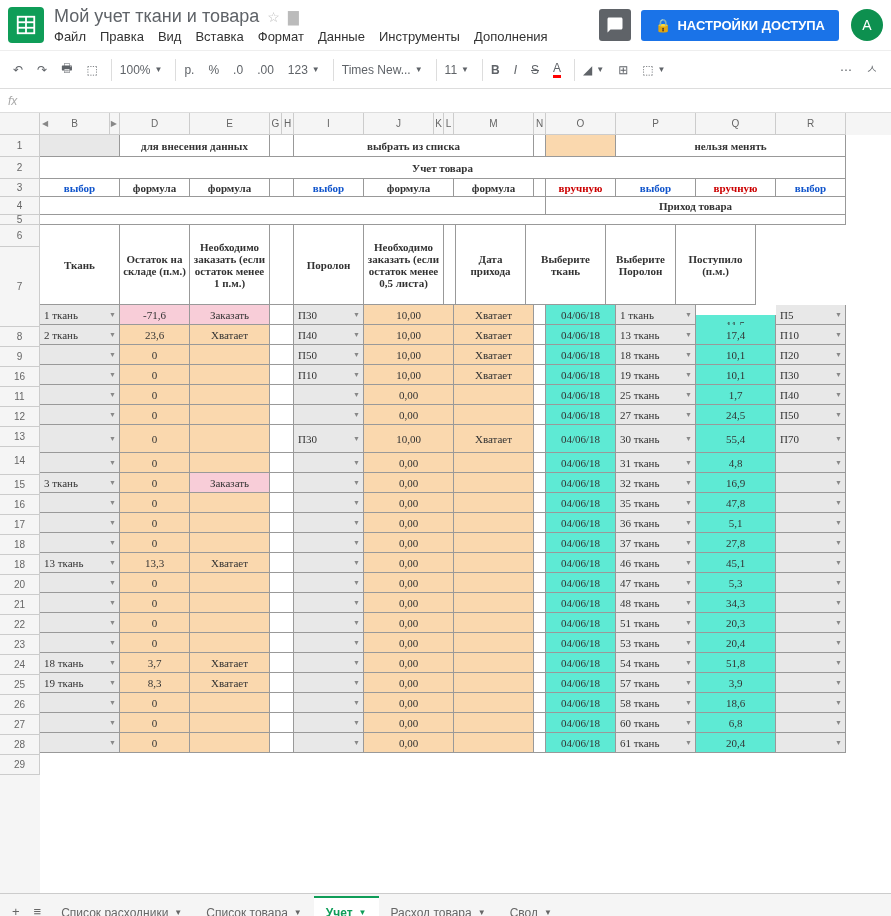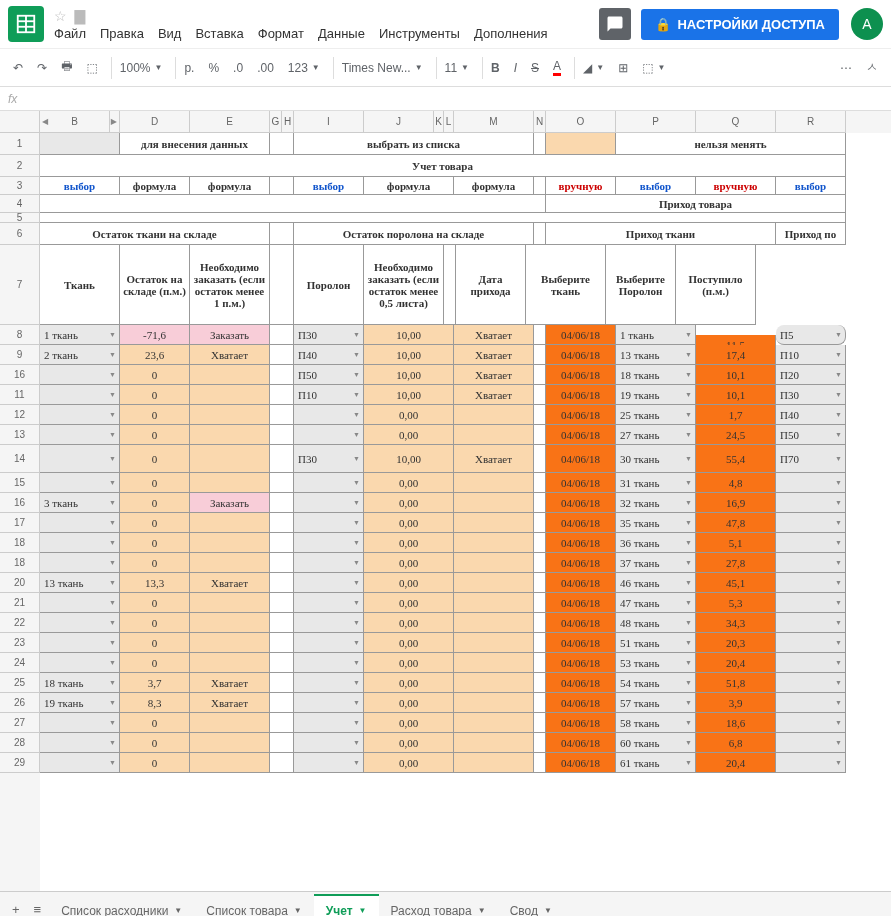--- a/index.html
+++ b/index.html
@@ -27,21 +27,21 @@
 .grid-col{flex:1;overflow:hidden}
 .colhdrs{display:flex;background:#f5f5f5;height:22px}
 .colhdr{border-right:1px solid #ccc;border-bottom:1px solid #ccc;font-size:10px;color:#666;display:flex;align-items:center;justify-content:center;position:relative}
 .colhdr .arr{position:absolute;font-size:8px;color:#888}
 .row{display:flex}
 .cell{border-right:1px solid #999;border-bottom:1px solid #999;font-size:11px;font-family:"Times New Roman",serif;display:flex;align-items:center;justify-content:center;position:relative;overflow:hidden;white-space:nowrap}
 .cell.b{font-weight:bold}
 .cell.dd::after{content:"▼";position:absolute;right:3px;font-size:7px;color:#888}
 .cell.tl{justify-content:flex-start;padding-left:4px}
 .bg-o{background:#fad8ae}
-.bg-bl{background:#f97316}
+.bg-bl{background:#5eead4}
 .bg-pk{background:#f8cdd8}
 .bg-gr{background:#e8e8e8}
 .red{color:#c00}
 .blue{color:#1155cc}
 .tabs{display:flex;align-items:center;border-top:1px solid #ccc;background:#f5f5f5;height:36px;padding:0 6px;gap:2px}
 .tabbtn{padding:6px;color:#666;cursor:pointer}
 .tab{padding:8px 12px;font-size:12px;color:#666;cursor:pointer;border-top:2px solid transparent;display:flex;align-items:center;gap:4px}
 .tab.active{background:#fff;color:#0f9d58;border-top:2px solid #0f9d58;font-weight:bold}
 .tab .chev{font-size:8px}
 </style>
@@ -52,20 +52,21 @@
  <div class="logo">
       <svg viewBox="0 0 24 24">
         <rect x="3" y="3" width="18" height="18" fill="none" stroke="#fff" stroke-width="2"></rect>
         <line x1="3" y1="9" x2="21" y2="9" stroke="#fff" stroke-width="2"></line>
         <line x1="3" y1="15" x2="21" y2="15" stroke="#fff" stroke-width="2"></line>
         <line x1="12" y1="3" x2="12" y2="21" stroke="#fff" stroke-width="2"></line>
       </svg>
     </div>
  <div class="title-area">
   <div class="doc-title">
+        <span>Мой учет ткани и товара</span>
         <span class="star">☆</span>
         <span class="folder">▇</span>
       </div>
   <div class="menus" id="menus">
         <span>Файл</span>
         <span>Правка</span>
         <span>Вид</span>
         <span>Вставка</span>
         <span>Формат</span>
         <span>Данные</span>
@@ -215,28 +216,20 @@
           <div class="cell b red" style="width: 80px; height: 18px;">вручную</div>
           <div class="cell b blue" style="width: 70px; height: 18px;">выбор</div>
         </div>
         <div class="row" style="height: 18px;">
           <div class="cell " style="width: 506px; height: 18px;"></div>
           <div class="cell b" style="width: 300px; height: 18px;">Приход товара</div>
         </div>
         <div class="row" style="height: 10px;">
           <div class="cell " style="width: 806px; height: 10px;"></div>
         </div>
-        <div class="row" style="height: 22px;">
-          <div class="cell b" style="width: 230px; height: 22px;">Остаток ткани на складе</div>
-          <div class="cell " style="width: 24px; height: 22px;"></div>
-          <div class="cell b" style="width: 240px; height: 22px;">Остаток поролона на складе</div>
-          <div class="cell " style="width: 12px; height: 22px;"></div>
-          <div class="cell b" style="width: 230px; height: 22px;">Приход ткани</div>
-          <div class="cell b" style="width: 70px; height: 22px;">Приход по</div>
-        </div>
         <div class="row" style="height: 80px;">
           <div class="cell b" style="width: 80px; height: 80px; white-space: normal; text-align: center; padding: 2px;">Ткань</div>
           <div class="cell b" style="width: 70px; height: 80px; white-space: normal; text-align: center; padding: 2px;">Остаток на складе (п.м.)</div>
           <div class="cell b" style="width: 80px; height: 80px; white-space: normal; text-align: center; padding: 2px;">Необходимо заказать (если остаток менее 1 п.м.)</div>
           <div class="cell b" style="width: 24px; height: 80px; white-space: normal; text-align: center; padding: 2px;"></div>
           <div class="cell b" style="width: 70px; height: 80px; white-space: normal; text-align: center; padding: 2px;">Поролон</div>
           <div class="cell b" style="width: 80px; height: 80px; white-space: normal; text-align: center; padding: 2px;">Необходимо заказать (если остаток менее 0,5 листа)</div>
           <div class="cell b" style="width: 12px; height: 80px; white-space: normal; text-align: center; padding: 2px;"></div>
           <div class="cell b" style="width: 70px; height: 80px; white-space: normal; text-align: center; padding: 2px;">Дата прихода</div>
           <div class="cell b" style="width: 80px; height: 80px; white-space: normal; text-align: center; padding: 2px;">Выберите ткань</div>
@@ -248,21 +241,21 @@
           <div class="cell bg-pk" style="width: 70px; height: 20px;">-71,6</div>
           <div class="cell bg-pk" style="width: 80px; height: 20px;">Заказать</div>
           <div class="cell " style="width: 24px; height: 20px;"></div>
           <div class="cell bg-gr dd tl" style="width: 70px; height: 20px;">П30</div>
           <div class="cell bg-o" style="width: 90px; height: 20px;">10,00</div>
           <div class="cell bg-o" style="width: 80px; height: 20px;">Хватает</div>
           <div class="cell " style="width: 12px; height: 20px;"></div>
           <div class="cell bg-bl" style="width: 70px; height: 20px;">04/06/18</div>
           <div class="cell bg-gr dd tl" style="width: 80px; height: 20px;">1 ткань</div>
           <div class="cell bg-bl" style="width: 80px; height: 20px; margin-top: 10px;">11,5</div>
-          <div class="cell bg-gr dd tl" style="width: 70px; height: 20px; border-radius: 8px;">П5</div>
+          <div class="cell bg-gr dd tl" style="width: 70px; height: 20px;">П5</div>
         </div>
         <div class="row" style="height: 20px;">
           <div class="cell bg-gr dd tl" style="width: 80px; height: 20px;">2 ткань</div>
           <div class="cell bg-o" style="width: 70px; height: 20px;">23,6</div>
           <div class="cell bg-o" style="width: 80px; height: 20px;">Хватает</div>
           <div class="cell " style="width: 24px; height: 20px;"></div>
           <div class="cell bg-gr dd tl" style="width: 70px; height: 20px;">П40</div>
           <div class="cell bg-o" style="width: 90px; height: 20px;">10,00</div>
           <div class="cell bg-o" style="width: 80px; height: 20px;">Хватает</div>
           <div class="cell " style="width: 12px; height: 20px;"></div>

